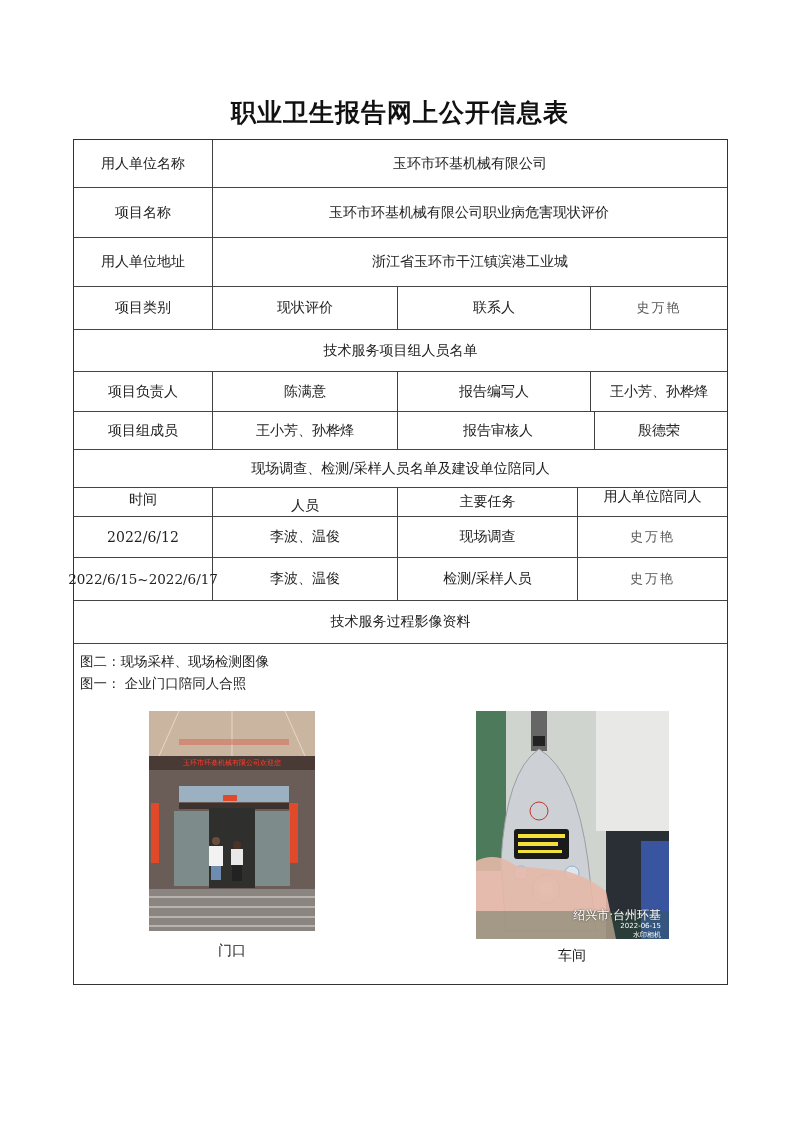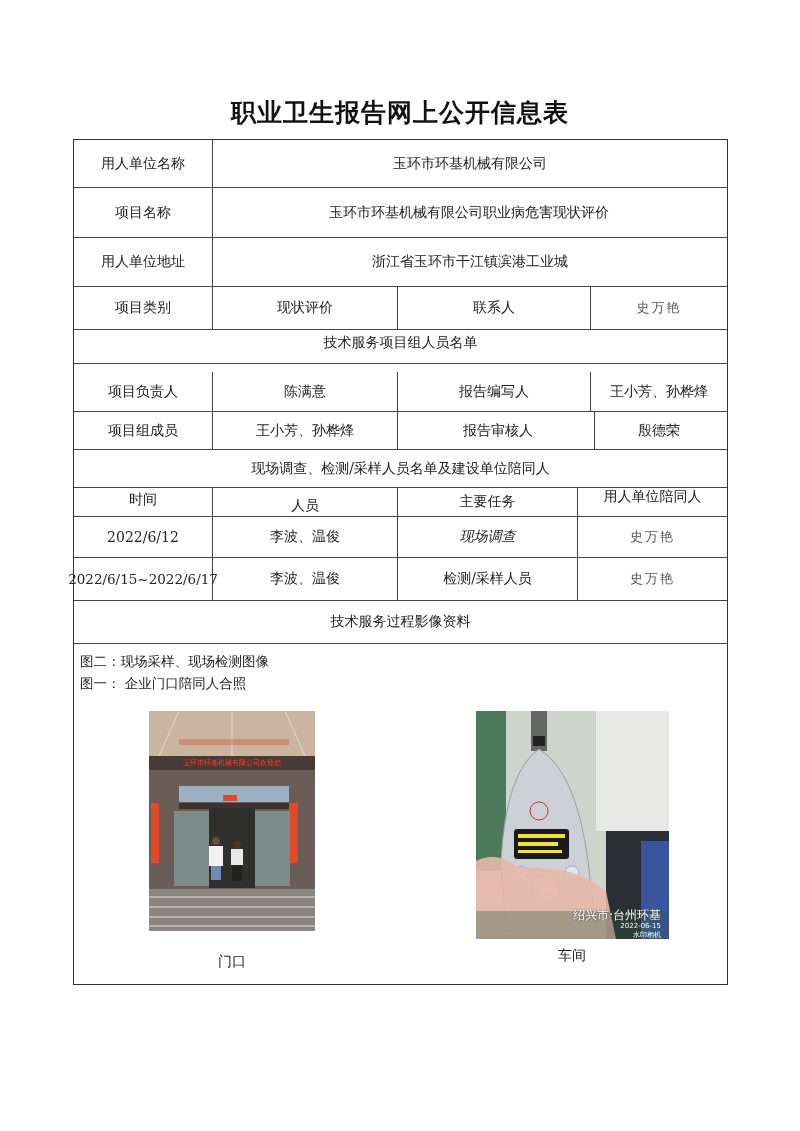--- a/index.html
+++ b/index.html
@@ -41,21 +41,21 @@
     <div class="cell" style="left:139px;right:0;width:auto;">浙江省玉环市干江镇滨港工业城</div>
   </div>
 
   <div class="row" style="top:147px;height:43px;">
     <div class="cell vline" style="left:0;width:139px;">项目类别</div>
     <div class="cell vline" style="left:139px;width:185px;">现状评价</div>
     <div class="cell vline" style="left:324px;width:193px;">联系人</div>
     <div class="cell light" style="left:517px;right:0;">史万艳</div>
   </div>
 
-  <div class="row" style="top:182px;height:42px;text-align:center;">
+  <div class="row" style="top:190px;height:42px;text-align:center;">
     <div class="cell" style="left:0;width:100%;">技术服务项目组人员名单</div>
   </div>
 
   <div class="row" style="top:232px;height:40px;">
     <div class="cell vline" style="left:0;width:139px;">项目负责人</div>
     <div class="cell vline" style="left:139px;width:185px;">陈满意</div>
     <div class="cell vline" style="left:324px;width:193px;">报告编写人</div>
     <div class="cell" style="left:517px;right:0;">王小芳、孙桦烽</div>
   </div>
 
@@ -73,21 +73,21 @@
   <div class="row" style="top:348px;height:29px;">
     <div class="cell vline" style="left:0;width:139px;align-items:flex-start;padding-top:3px;">时间</div>
     <div class="cell vline" style="left:139px;width:185px;align-items:flex-end;padding-bottom:1px;">人员</div>
     <div class="cell vline" style="left:324px;width:180px;">主要任务</div>
     <div class="cell" style="left:504px;right:0;align-items:flex-start;padding-top:0;">用人单位陪同人</div>
   </div>
 
   <div class="row" style="top:377px;height:41px;">
     <div class="cell vline" style="left:0;width:139px;">2022/6/12</div>
     <div class="cell vline" style="left:139px;width:185px;">李波、温俊</div>
-    <div class="cell vline" style="left:324px;width:180px;font-style:italic;">现场调查</div>
+    <div class="cell vline" style="left:324px;width:180px;">现场调查</div>
     <div class="cell light" style="left:504px;right:0;">史万艳</div>
   </div>
 
   <div class="row" style="top:418px;height:43px;">
     <div class="cell vline" style="left:0;width:139px;font-size:13.5px;">2022/6/15~2022/6/17</div>
     <div class="cell vline" style="left:139px;width:185px;">李波、温俊</div>
     <div class="cell vline" style="left:324px;width:180px;">检测/采样人员</div>
     <div class="cell light" style="left:504px;right:0;">史万艳</div>
   </div>
 
@@ -125,21 +125,21 @@
         <rect x="83" y="154" width="10" height="16" fill="#222"></rect>
         <circle cx="88" cy="134" r="4" fill="#4a3428"></circle>
         <rect x="0" y="178" width="166" height="42" fill="#8a8580"></rect>
         <line x1="0" y1="186" x2="166" y2="186" stroke="#b8b3ac" stroke-width="2"></line>
         <line x1="0" y1="196" x2="166" y2="196" stroke="#b8b3ac" stroke-width="2"></line>
         <line x1="0" y1="206" x2="166" y2="206" stroke="#b8b3ac" stroke-width="2"></line>
         <line x1="0" y1="215" x2="166" y2="215" stroke="#b8b3ac" stroke-width="2"></line>
       </svg>
       <div style="position:absolute;left:0;top:47px;width:166px;text-align:center;font-size:7px;color:#ff3b2a;white-space:nowrap;font-family:'DejaVu Sans',sans-serif;">玉环市环基机械有限公司欢迎您</div>
     </div>
-    <div class="caption" style="left:118px;top:309px;">门口</div>
+    <div class="caption" style="left:118px;top:298px;">门口</div>
 
     <div class="photo" style="left:402px;top:67px;width:193px;height:228px;background:#8b5cf6;">
       <svg width="193" height="228" viewBox="0 0 193 228" xmlns="http://www.w3.org/2000/svg">
         <rect x="0" y="0" width="193" height="228" fill="#cfd4cf"></rect>
         <rect x="120" y="0" width="73" height="120" fill="#e8e9e6"></rect>
         <rect x="0" y="0" width="30" height="160" fill="#4d7a5a"></rect>
         <rect x="130" y="120" width="63" height="108" fill="#2a2e35"></rect>
         <rect x="165" y="130" width="28" height="98" fill="#3a55a0"></rect>
         <rect x="55" y="0" width="16" height="40" fill="#666"></rect>
         <rect x="57" y="25" width="12" height="10" fill="#222"></rect>

